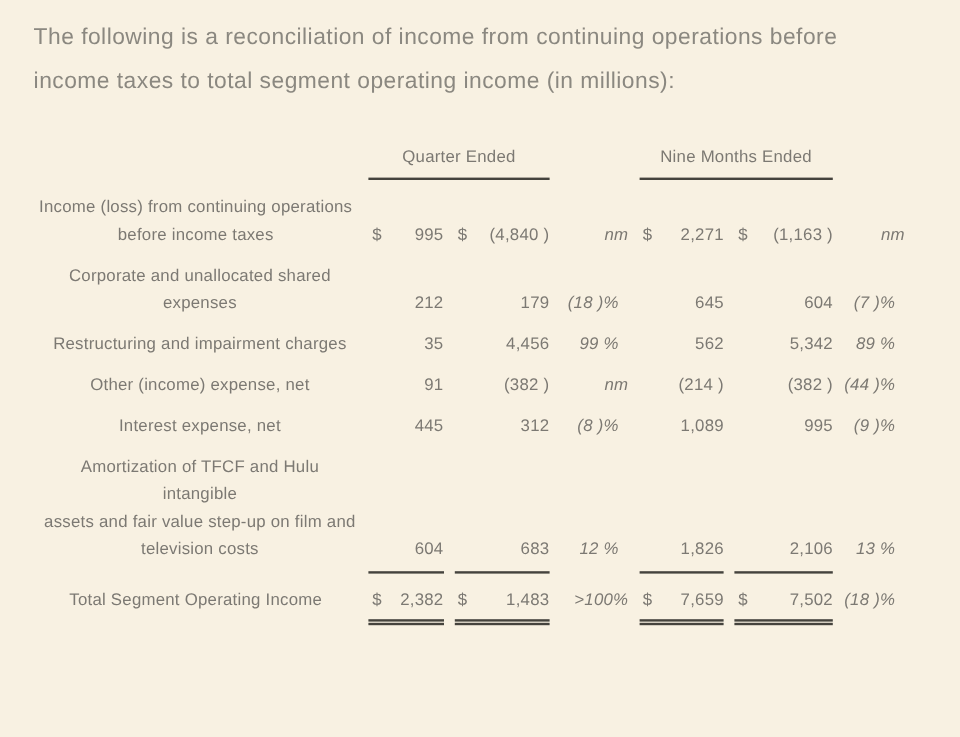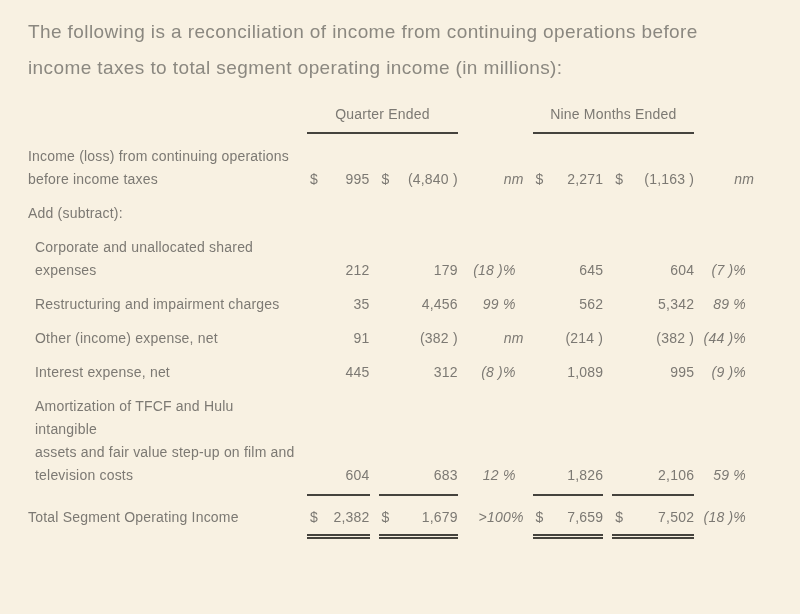--- a/index.html
+++ b/index.html
@@ -20,21 +20,21 @@
     margin-left:9px;
     font-size:19px;
     line-height:36px;
     letter-spacing:0.4px;
     color:var(--intro-color);
     white-space:pre-line;
   }
   table.recon{
     border-collapse:separate;
     border-spacing:9px 0;
-    margin-top:17px;
+    margin-top:33px;
     font-size:14px;
     line-height:23px;
     letter-spacing:0.2px;
   }
   td{vertical-align:bottom;padding:0;}
   col.c-label{width:288px;}
   col.c-q1{width:64px;}
   col.c-q2{width:82px;}
   col.c-ch1{width:58px;}
   col.c-n1{width:73px;}
@@ -50,21 +50,21 @@
     padding-top:9px;
     padding-bottom:5px;
     border-bottom:2px solid var(--rule-color);
     text-align:center;
     white-space:pre-line;
   }
   tr.date-row td.no-rule{border-bottom:none;}
   
   tr.data-row td{padding-top:11px;}
   tr.pre-total td{padding-bottom:7px;}
-  td.label{white-space:pre-line;}
+  td.label{white-space:pre-line;text-align:center;}
   td.label.indent{padding-left:7px;}
   .money{
     display:flex;
     justify-content:space-between;
     align-items:baseline;
     padding-left:3px;
   }
   td.change{text-align:right;font-style:italic;}
   .pad-pct{padding-right:8px;}
   
@@ -130,29 +130,20 @@
           </td>
       <td>
             <div class="money">
               <span>$</span>
               <span class="num">(1,163 )</span>
             </div>
           </td>
       <td class="change">nm</td>
     </tr>
 
-    <tr class="data-row">
-      <td class="label">Add (subtract):</td>
-      <td></td>
-          <td></td>
-          <td></td>
-      <td></td>
-          <td></td>
-          <td></td>
-    </tr>
 
     <tr class="data-row">
       <td class="label indent">Corporate and unallocated shared
 expenses</td>
       <td>
             <div class="money">
               <span></span>
               <span class="num">212</span>
             </div>
           </td>
@@ -290,35 +281,35 @@
               <span></span>
               <span class="num">1,826</span>
             </div>
           </td>
       <td>
             <div class="money">
               <span></span>
               <span class="num">2,106</span>
             </div>
           </td>
-      <td class="change pad-pct">59 %</td>
+      <td class="change pad-pct">13 %</td>
     </tr>
 
     <tr class="data-row total-row">
       <td class="label">Total Segment Operating Income</td>
       <td class="rule">
             <div class="money">
               <span>$</span>
               <span class="num">2,382</span>
             </div>
           </td>
       <td class="rule">
             <div class="money">
               <span>$</span>
-              <span class="num">1,679</span>
+              <span class="num">1,483</span>
             </div>
           </td>
       <td class="change">&gt;100%</td>
       <td class="rule">
             <div class="money">
               <span>$</span>
               <span class="num">7,659</span>
             </div>
           </td>
       <td class="rule">

